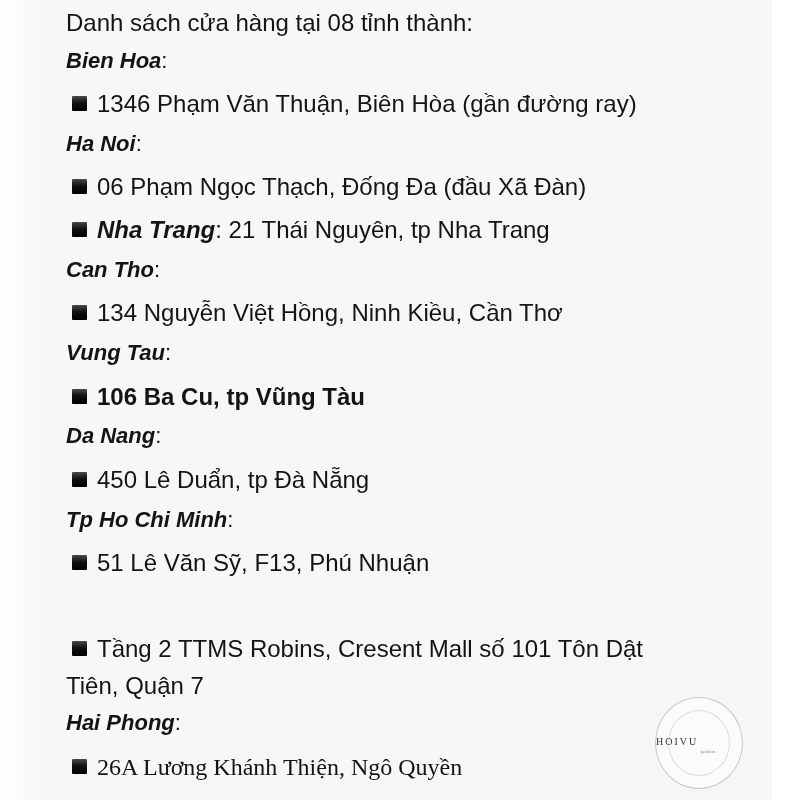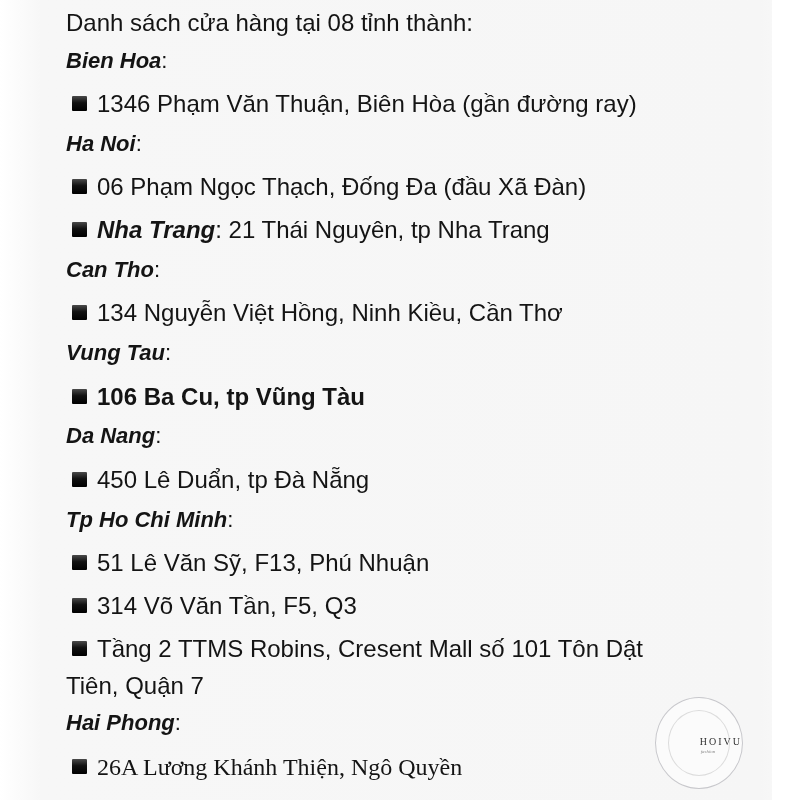--- a/index.html
+++ b/index.html
@@ -73,21 +73,21 @@
       height: 66px;
       border-radius: 50%;
       border: 1px solid #dcdcdc;
       box-sizing: border-box;
     }
     .logo-text {
       position: absolute;
       left: 0;
       right: 0;
       top: 38px;
-      text-align: right;
+      text-align: left;
       font-family: "Liberation Serif", "DejaVu Serif", serif;
       font-size: 10px;
       letter-spacing: 2px;
       color: #333333;
     }
     .logo-sub {
       position: absolute;
       left: 0;
       right: 0;
       top: 51px;
@@ -118,21 +118,20 @@
   <div class="line" style="top:298px; left:62px;"><span class="bullet"></span><span>134 Nguyễn Việt Hồng, Ninh Kiều, Cần Thơ</span></div>
 
   <div class="line heading" style="top:338px;"><span>Vung Tau</span><span class="colon">:</span></div>
   <div class="line" style="top:382px; left:62px;font-weight:bold;"><span class="bullet"></span><span>106 Ba Cu, tp Vũng Tàu</span></div>
 
   <div class="line heading" style="top:421px;"><span>Da Nang</span><span class="colon">:</span></div>
   <div class="line" style="top:465px; left:62px;"><span class="bullet"></span><span>450 Lê Duẩn, tp Đà Nẵng</span></div>
 
   <div class="line heading" style="top:505px;"><span>Tp Ho Chi Minh</span><span class="colon">:</span></div>
   <div class="line" style="top:548px; left:62px;"><span class="bullet"></span><span>51 Lê Văn Sỹ, F13, Phú Nhuận</span></div>
-  <div class="line" style="top:591px; left:62px;"><span class="bullet"></span><span>314 Võ Văn Tần, F5, Q3</span></div>
   <div class="line" style="top:634px; left:62px;"><span class="bullet"></span><span>Tầng 2 TTMS Robins, Cresent Mall số 101 Tôn Dật</span></div>
   <div class="line" style="top:671px; left:66px;">Tiên, Quận 7</div>
 
   <div class="line heading" style="top:708px;"><span>Hai Phong</span><span class="colon">:</span></div>
   <div class="line" style="top:752px; left:62px;font-family:Liberation Serif, serif;"><span class="bullet"></span><span>26A Lương Khánh Thiện, Ngô Quyền</span></div>
 
   <div class="logo">
     <div class="logo-inner"></div>
     <div class="logo-text">HOIVU</div>
     <div class="logo-sub">fashion</div>

